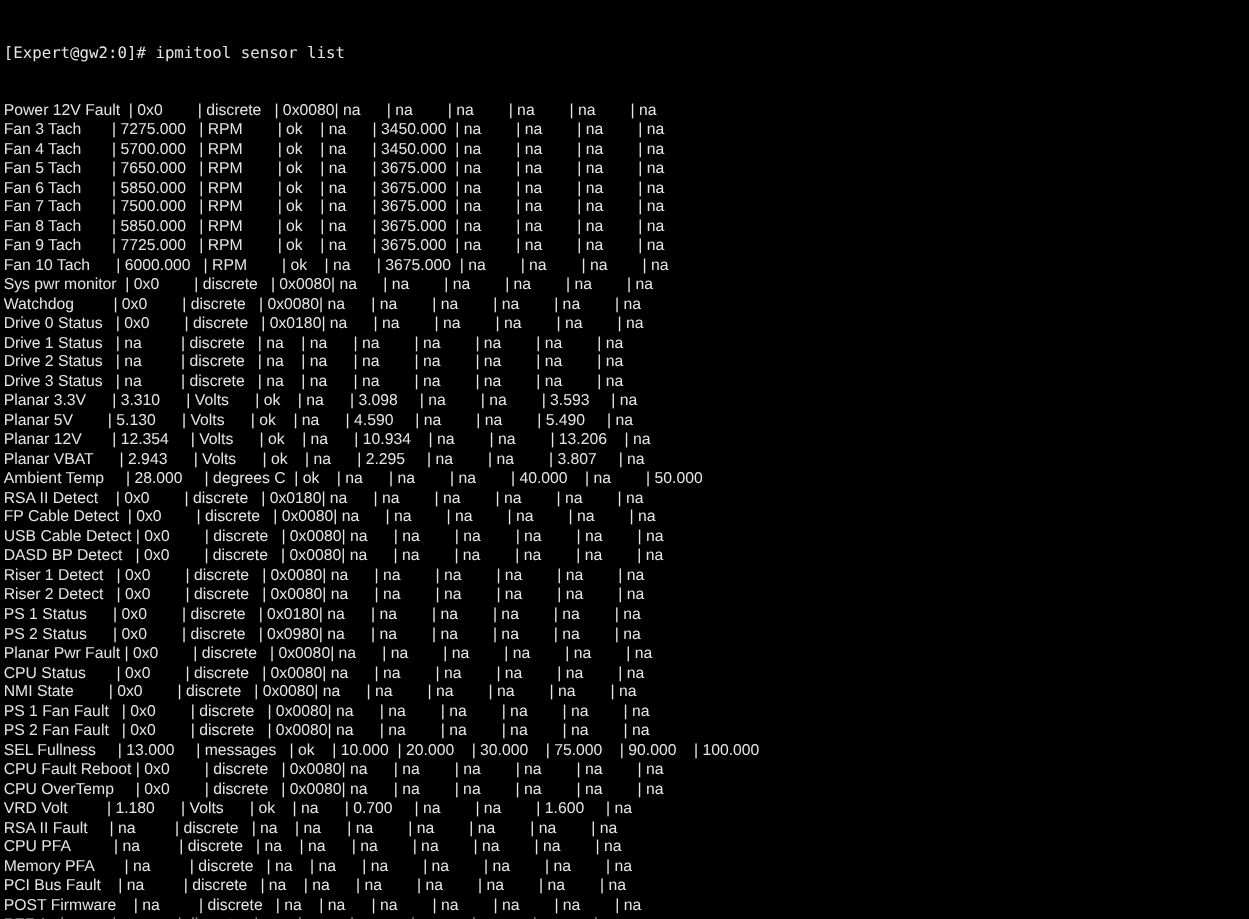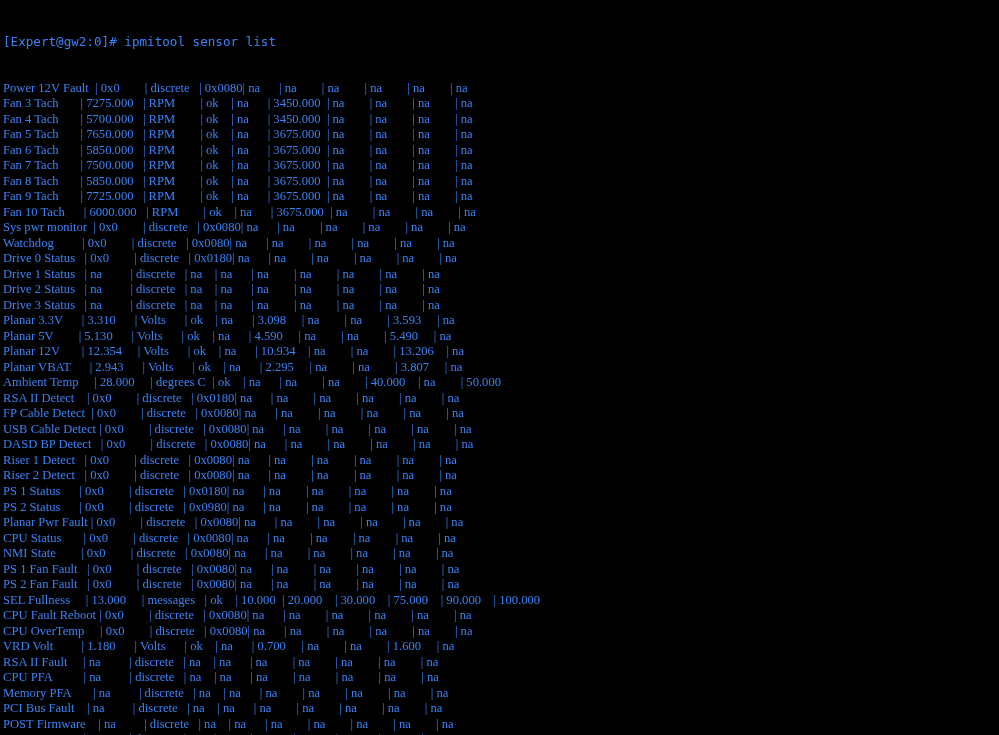--- a/index.html
+++ b/index.html
@@ -11,34 +11,34 @@
   body {
     width: 999px;
     height: 735px;
     overflow: hidden;
   }
   #terminal {
     position: relative;
     width: 999px;
     height: 735px;
     background: #000000;
-    color: #3b82f6;
+    color: #e5e5e5;
     font-family: "DejaVu Sans Mono", "Liberation Mono", monospace;
     font-size: 12.6px;
     line-height: 15.52px;
     letter-spacing: 0px;
     padding: 3px 0 0 3px;
     box-sizing: border-box;
     white-space: pre;
     overflow: hidden;
   }
   .line {
     white-space: pre;
     height: 15.52px;
-    font-family: Liberation Serif, serif;
+    font-family: Liberation Sans, sans-serif;
   }
   .prompt-line {
     white-space: pre;
     height: 15.52px;
   }
 </style>
 </head>
 <body>
 
 <div id="terminal">

